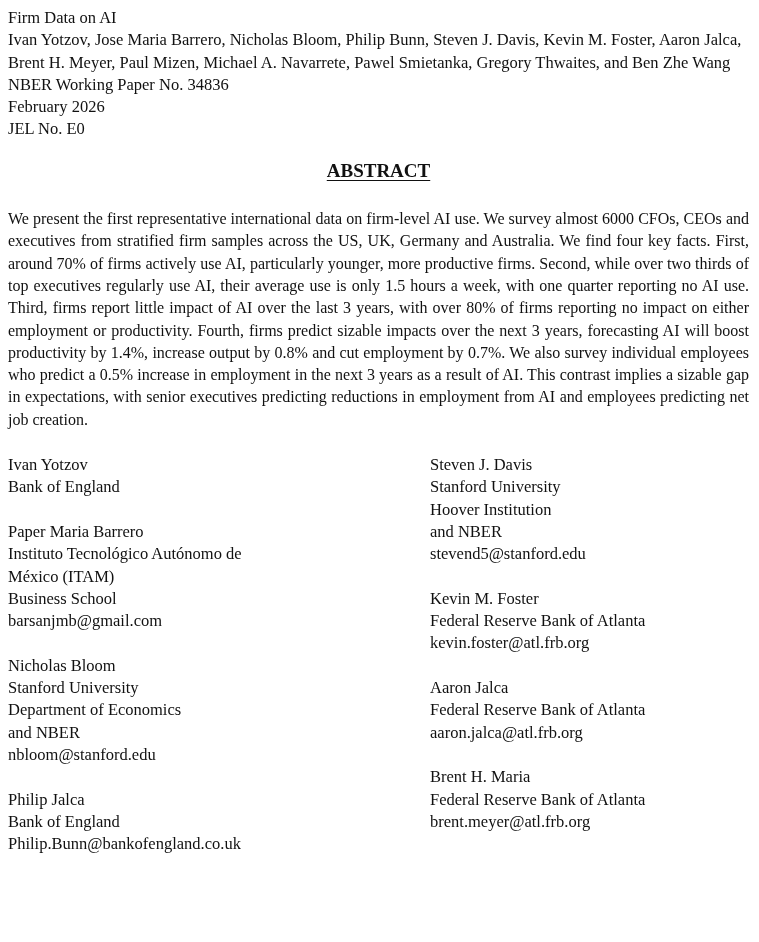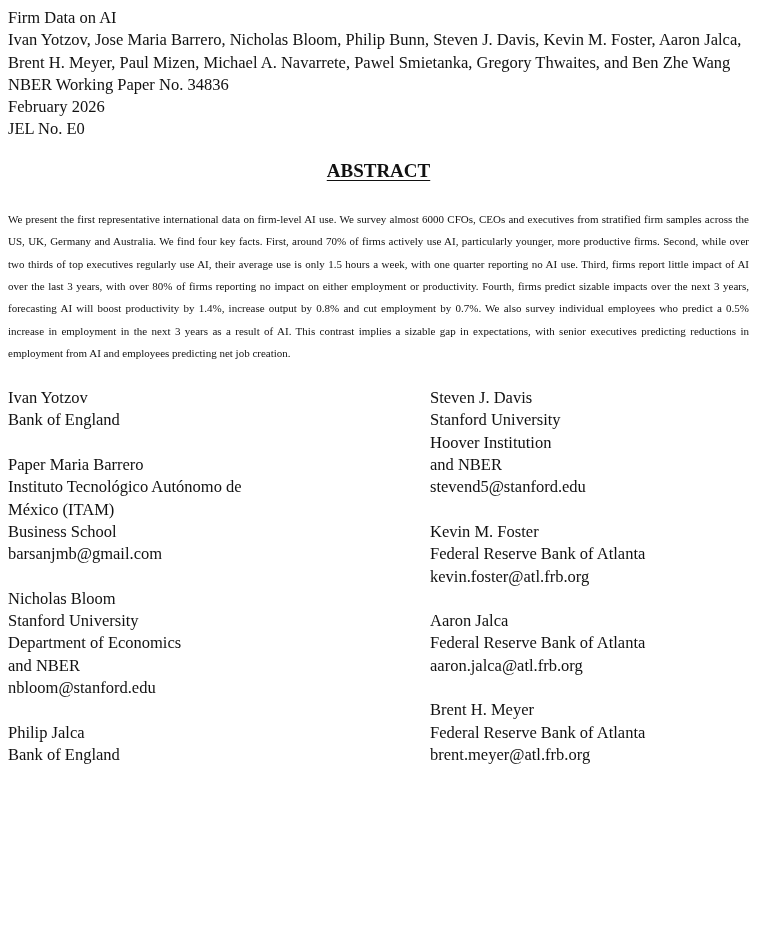--- a/index.html
+++ b/index.html
@@ -34,21 +34,21 @@
     font-size: 19px;
     line-height: 22.3px;
     font-weight: bold;
   }
   .abstract-heading span {
     text-decoration: underline;
     text-underline-offset: 3px;
   }
   .abstract-text {
     margin-top: 26px;
-    font-size: 11px;
+    font-size: 16px;
     line-height: 22.3px;
     text-align: justify;
     text-justify: inter-word;
   }
   .contacts {
     margin-top: 23px;
     display: flex;
     flex-direction: row;
   }
   .contact-col {
@@ -107,20 +107,21 @@
         <div class="contact-block">
           <div class="contact-line">Nicholas Bloom</div>
           <div class="contact-line">Stanford University</div>
           <div class="contact-line">Department of Economics</div>
           <div class="contact-line">and NBER</div>
           <div class="contact-line">nbloom@stanford.edu</div>
         </div>
         <div class="contact-block">
           <div class="contact-line">Philip Jalca</div>
           <div class="contact-line">Bank of England</div>
+          <div class="contact-line">Philip.Bunn@bankofengland.co.uk</div>
         </div>
       </div>
     <div class="contact-col right">
         <div class="contact-block">
           <div class="contact-line">Steven J. Davis</div>
           <div class="contact-line">Stanford University</div>
           <div class="contact-line">Hoover Institution</div>
           <div class="contact-line">and NBER</div>
           <div class="contact-line">stevend5@stanford.edu</div>
         </div>
@@ -128,20 +129,20 @@
           <div class="contact-line">Kevin M. Foster</div>
           <div class="contact-line">Federal Reserve Bank of Atlanta</div>
           <div class="contact-line">kevin.foster@atl.frb.org</div>
         </div>
         <div class="contact-block">
           <div class="contact-line">Aaron Jalca</div>
           <div class="contact-line">Federal Reserve Bank of Atlanta</div>
           <div class="contact-line">aaron.jalca@atl.frb.org</div>
         </div>
         <div class="contact-block">
-          <div class="contact-line">Brent H. Meyer</div>
+          <div class="contact-line">Brent H. Maria</div>
           <div class="contact-line">Federal Reserve Bank of Atlanta</div>
           <div class="contact-line">brent.meyer@atl.frb.org</div>
         </div>
       </div>
   </div>
 
 </div>
 
 </body></html>

